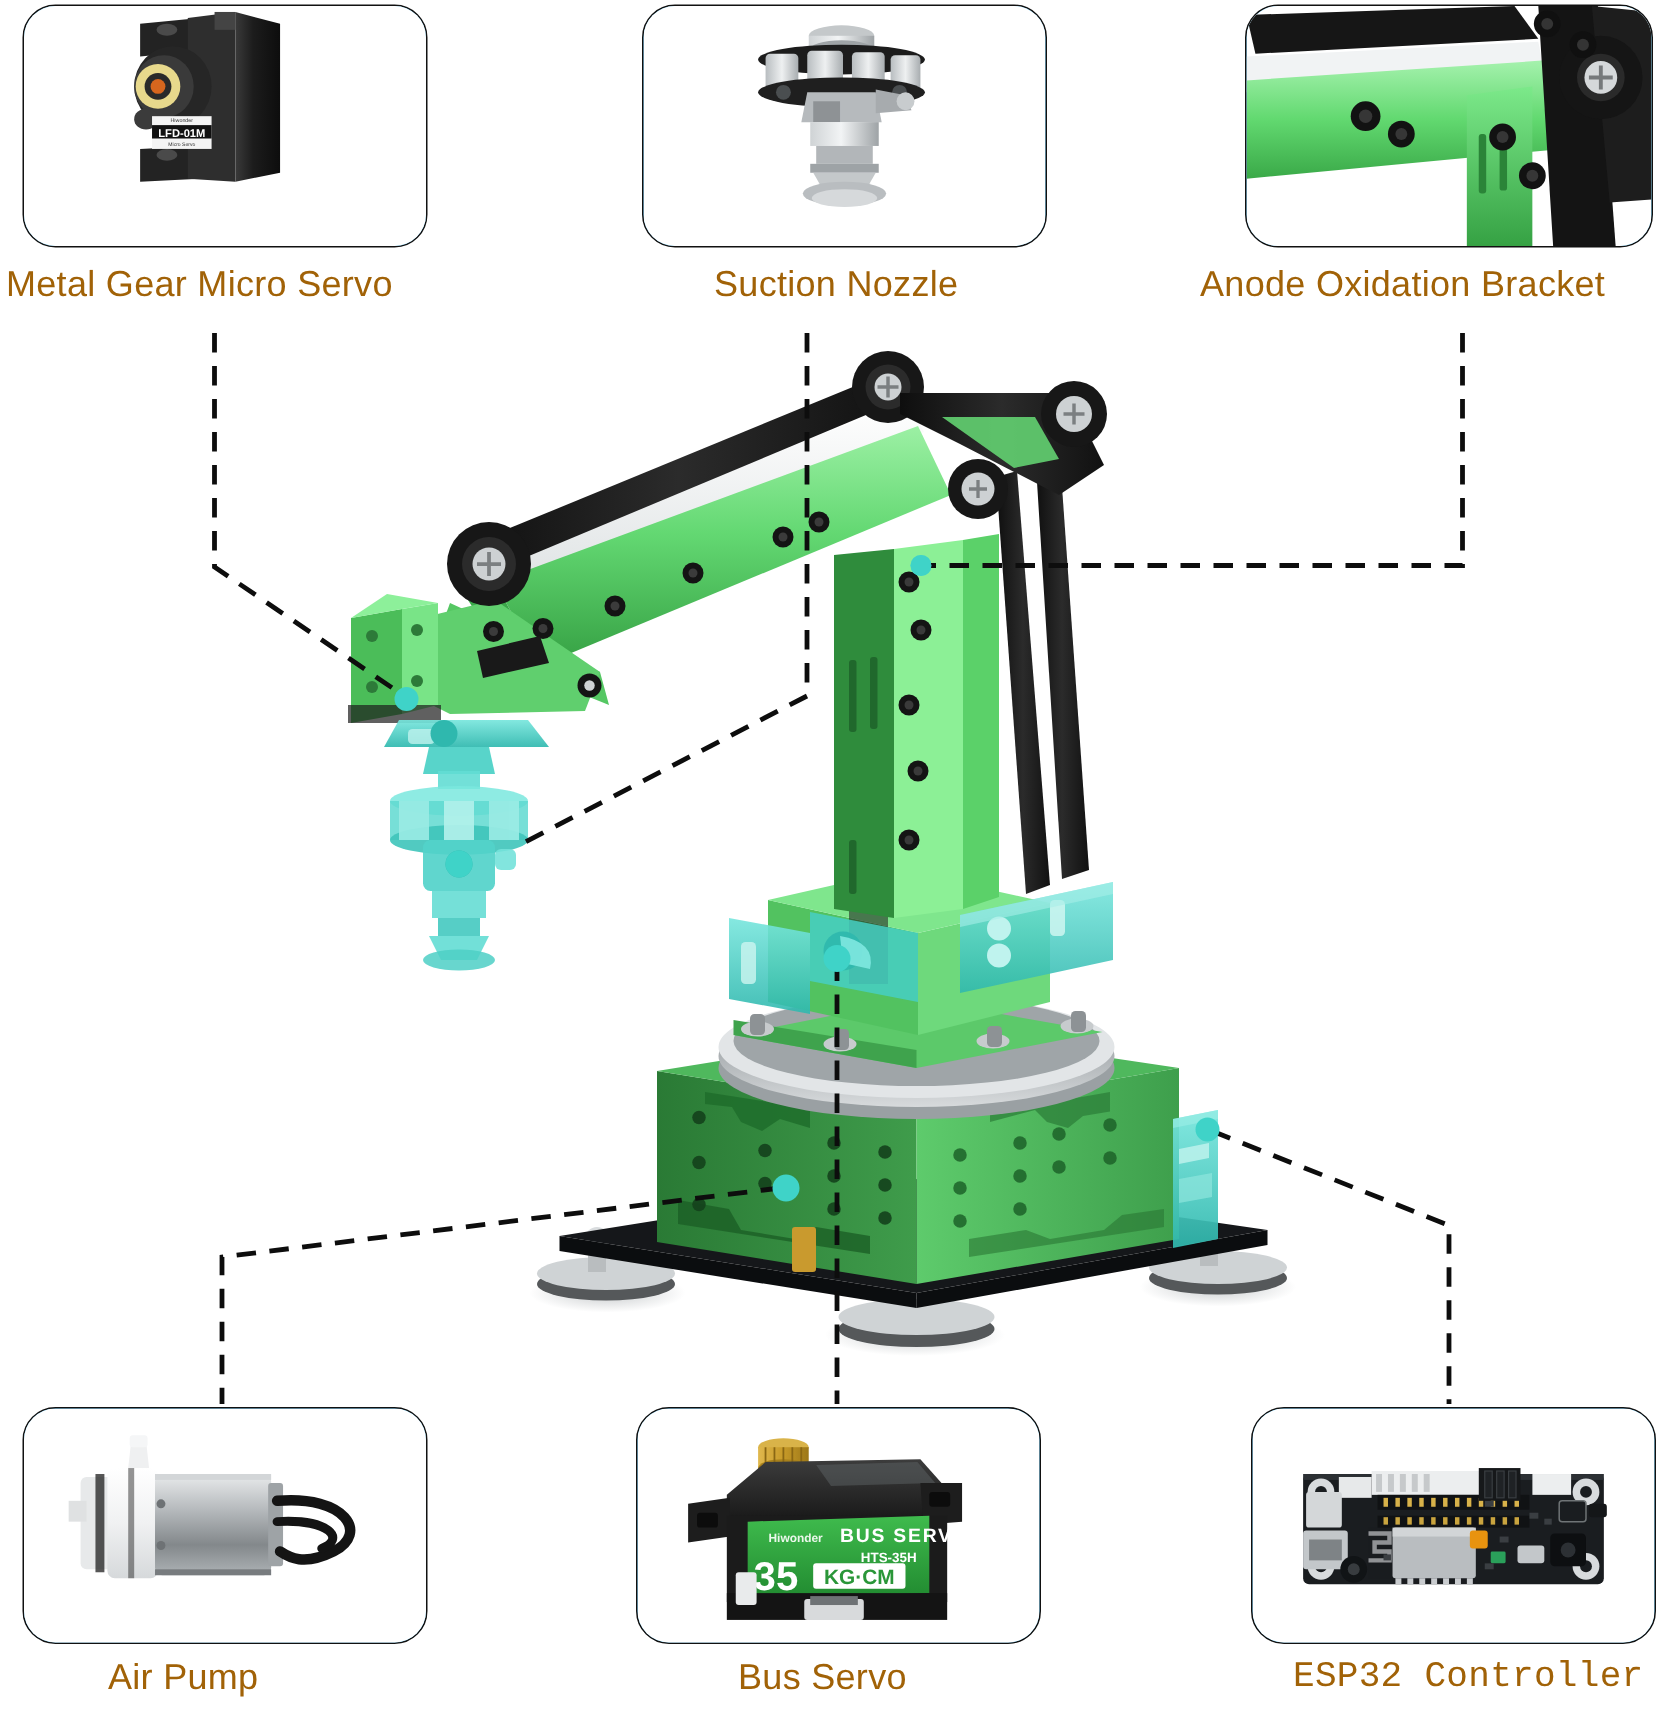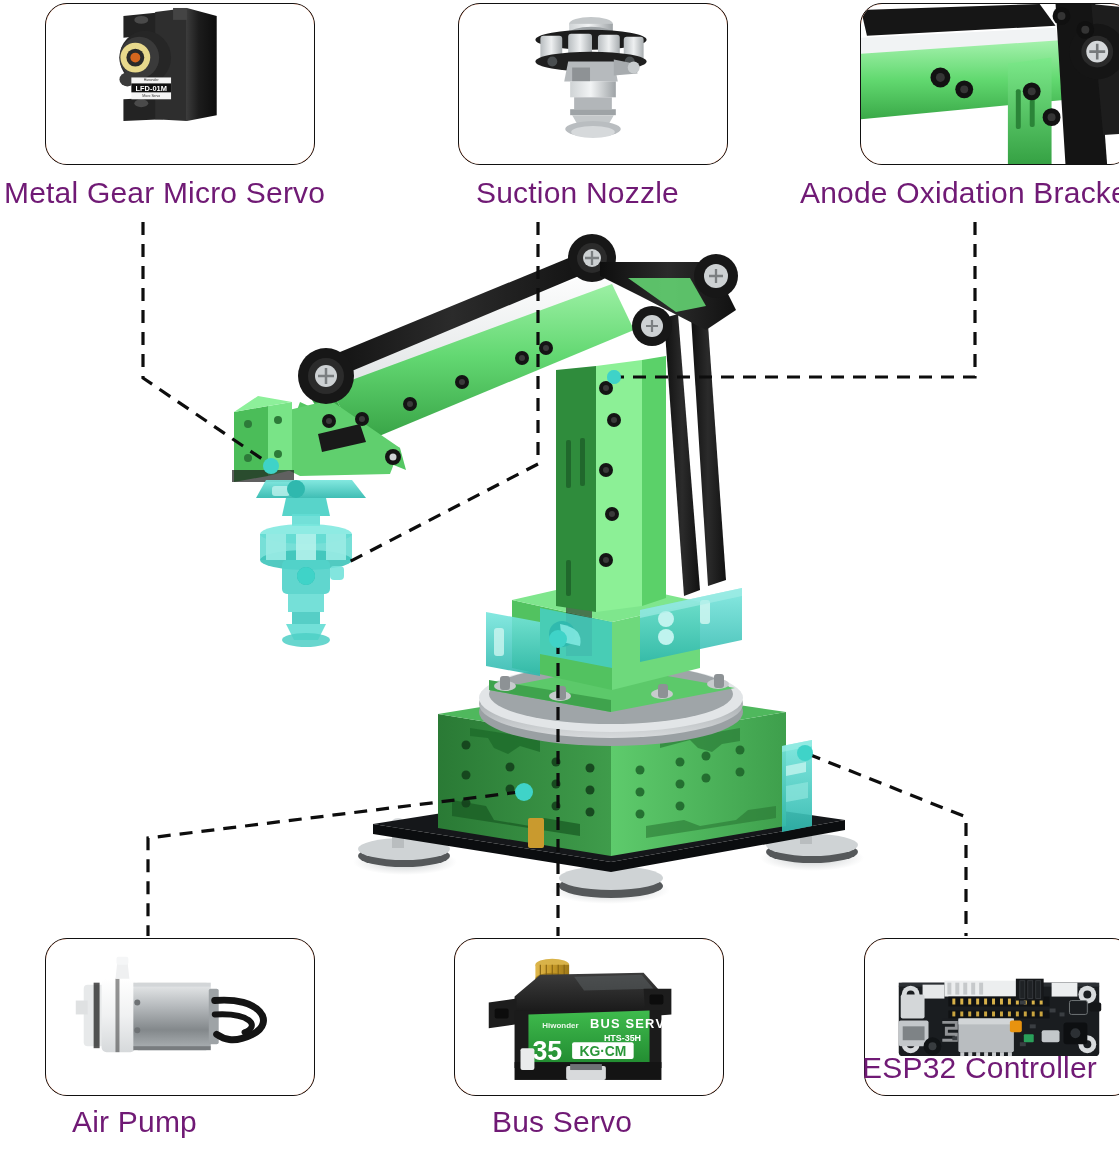--- a/index.html
+++ b/index.html
@@ -13,29 +13,28 @@
     width:1119px;
     height:1151px;
     background:#ffffff;
     overflow:hidden;
   }
   .callout-box{
     position:absolute;
     box-sizing:border-box;
     border:1.6px solid #111111;
     border-radius:22px;
-    background:#c2410c;
+    background:#7dd3fc;
     overflow:hidden;
-    margin-left:30px;
   }
   .callout-label{
     position:absolute;
-    font-size:30px;
+    font-size:24px;
     font-weight:400;
-    color:#701a75;
+    color:#a16207;
     letter-spacing:.2px;
     white-space:nowrap;
     font-family:"Liberation Sans","DejaVu Sans",sans-serif;
     text-align:right;
   }
   .photo{position:absolute;inset:0;}
   
   #art,#leaders{position:absolute;left:0;top:0;width:1119px;height:1151px;}
   #leaders{pointer-events:none;}
   .lead{
@@ -691,15 +690,15 @@
       <g fill="#3a3e42">
         <rect x="156" y="62" width="6" height="4"></rect>
           <rect x="166" y="86" width="6" height="4"></rect>
         <rect x="186" y="70" width="6" height="4"></rect>
           <rect x="196" y="74" width="5" height="4"></rect>
         <rect x="88" y="98" width="5" height="4"></rect>
           <rect x="156" y="104" width="6" height="4"></rect>
       </g>
     </svg>
   </div>
-  <div class="callout-label" style="left:862px;top:1051px;">ESP32 Controller</div>
+  <div class="callout-label" style="left:862px;top:1105px;font-family:Liberation Mono, monospace;">ESP32 Controller</div>
 
 </div>
 
 </body></html>

